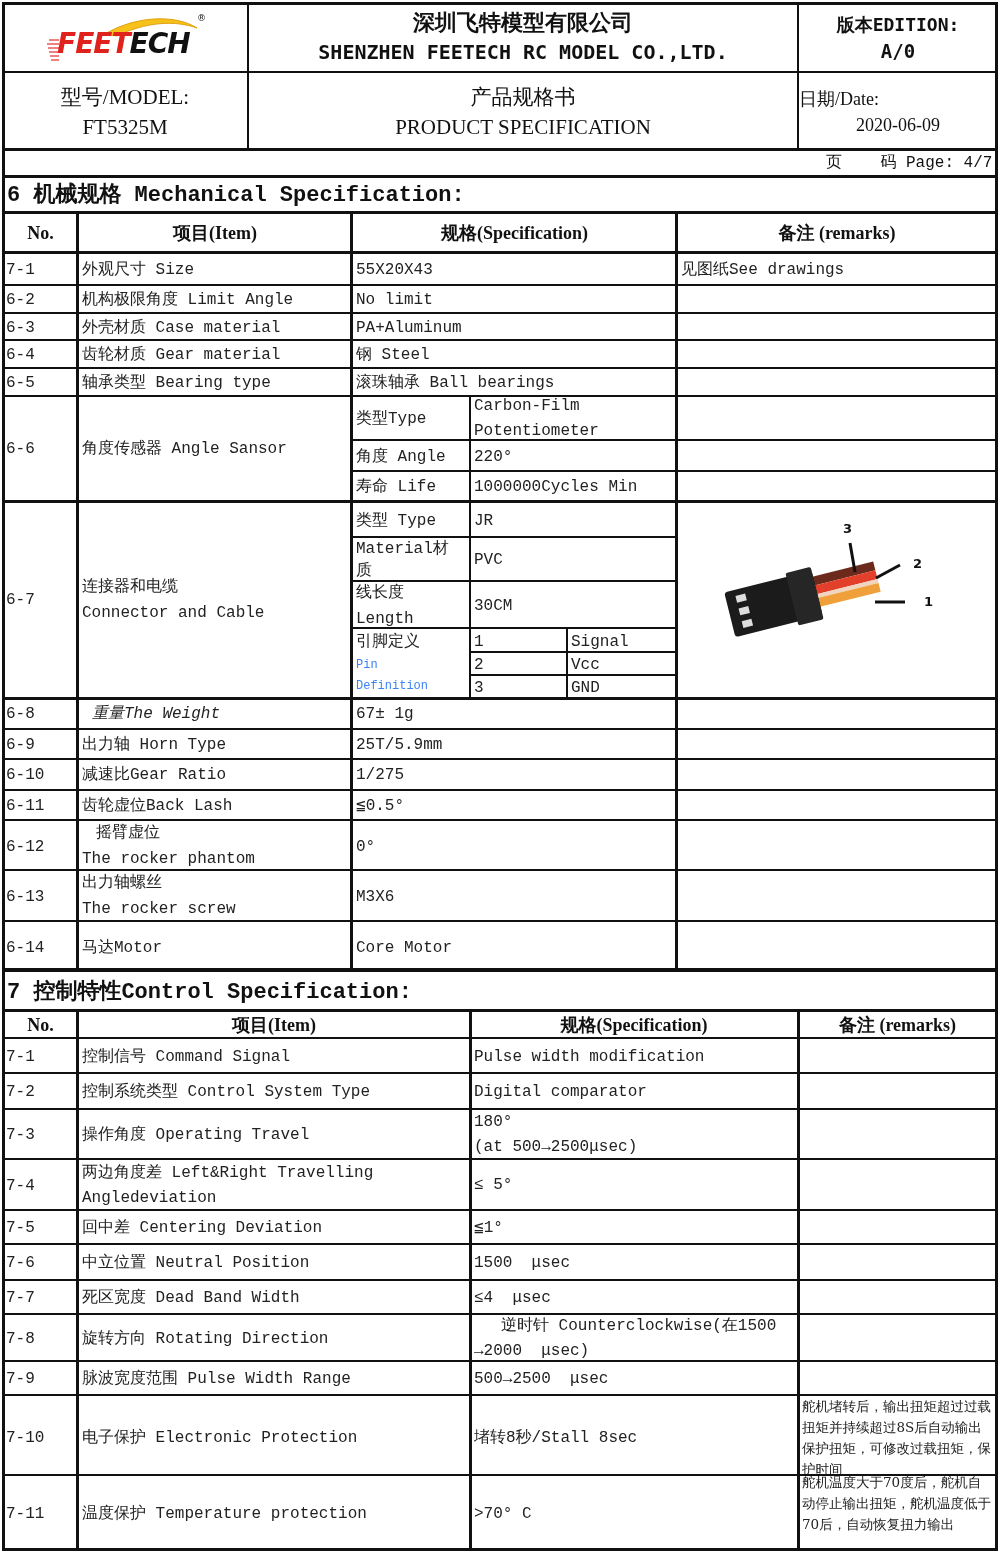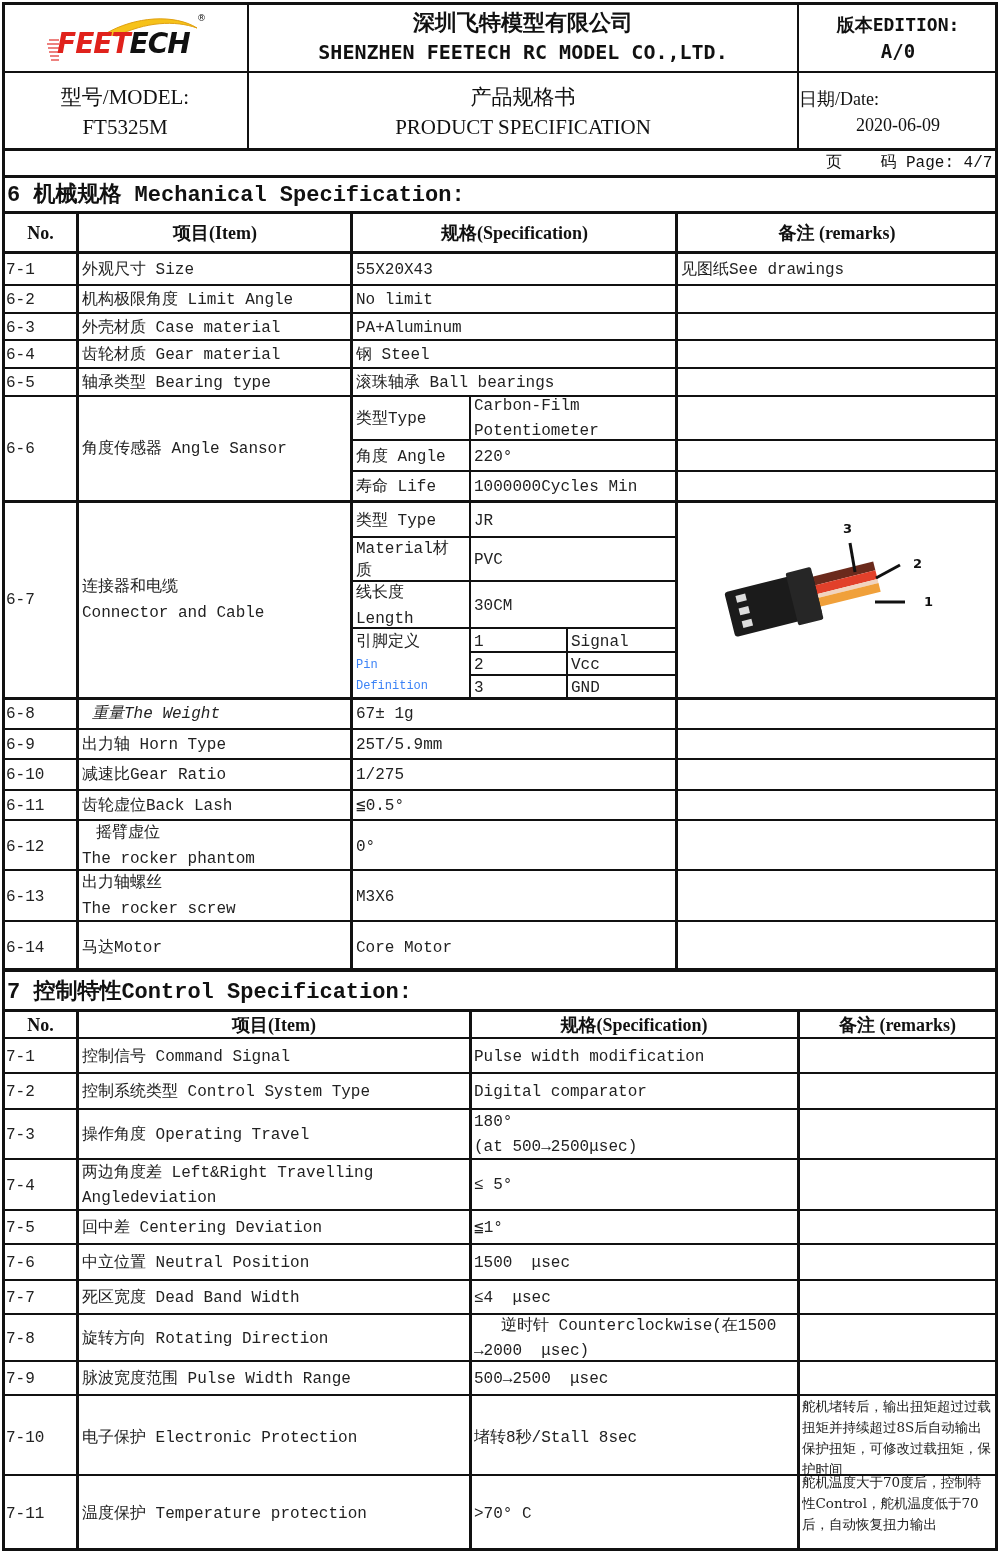--- a/index.html
+++ b/index.html
@@ -318,14 +318,14 @@
   <div class="t cell" style="left:82px;top:1430px;">电子保护 Electronic Protection</div>
   <div class="t cell" style="left:474px;top:1430px;">堵转8秒/Stall 8sec</div>
   <div class="t remark-cn" style="left:802px;top:1396px;height:78px;overflow:hidden;">舵机堵转后，输出扭矩超过过载扭矩并持续超过8S后自动输出保护扭矩，可修改过载扭矩，保护时间</div>
 </div>
 <div class="hl" style="left:3px;top:1474px;width:994px;height:2px;"></div>
 
 <div>
   <div class="t cell" style="left:6px;top:1506px;">7-11</div>
   <div class="t cell" style="left:82px;top:1506px;">温度保护 Temperature protection</div>
   <div class="t cell" style="left:474px;top:1506px;">&gt;70° C</div>
-  <div class="t remark-cn" style="left:802px;top:1472px;height:76px;overflow:hidden;">舵机温度大于70度后，控制特性Control，舵机温度低于70后，自动恢复扭力输出</div>
+  <div class="t remark-cn" style="left:802px;top:1472px;height:76px;overflow:hidden;">舵机温度大于70度后，舵机自动停止输出扭矩，舵机温度低于70后，自动恢复扭力输出</div>
 </div>
 
 </body></html>

